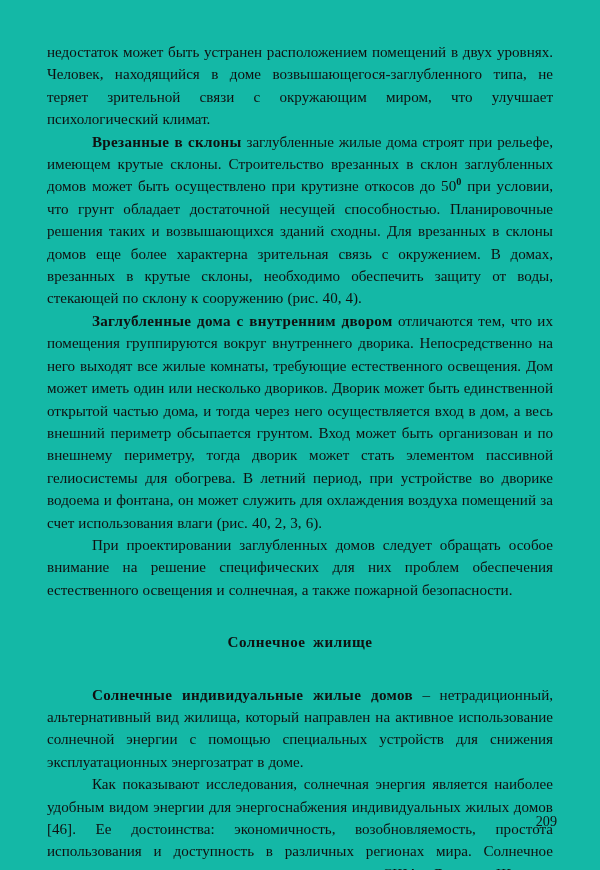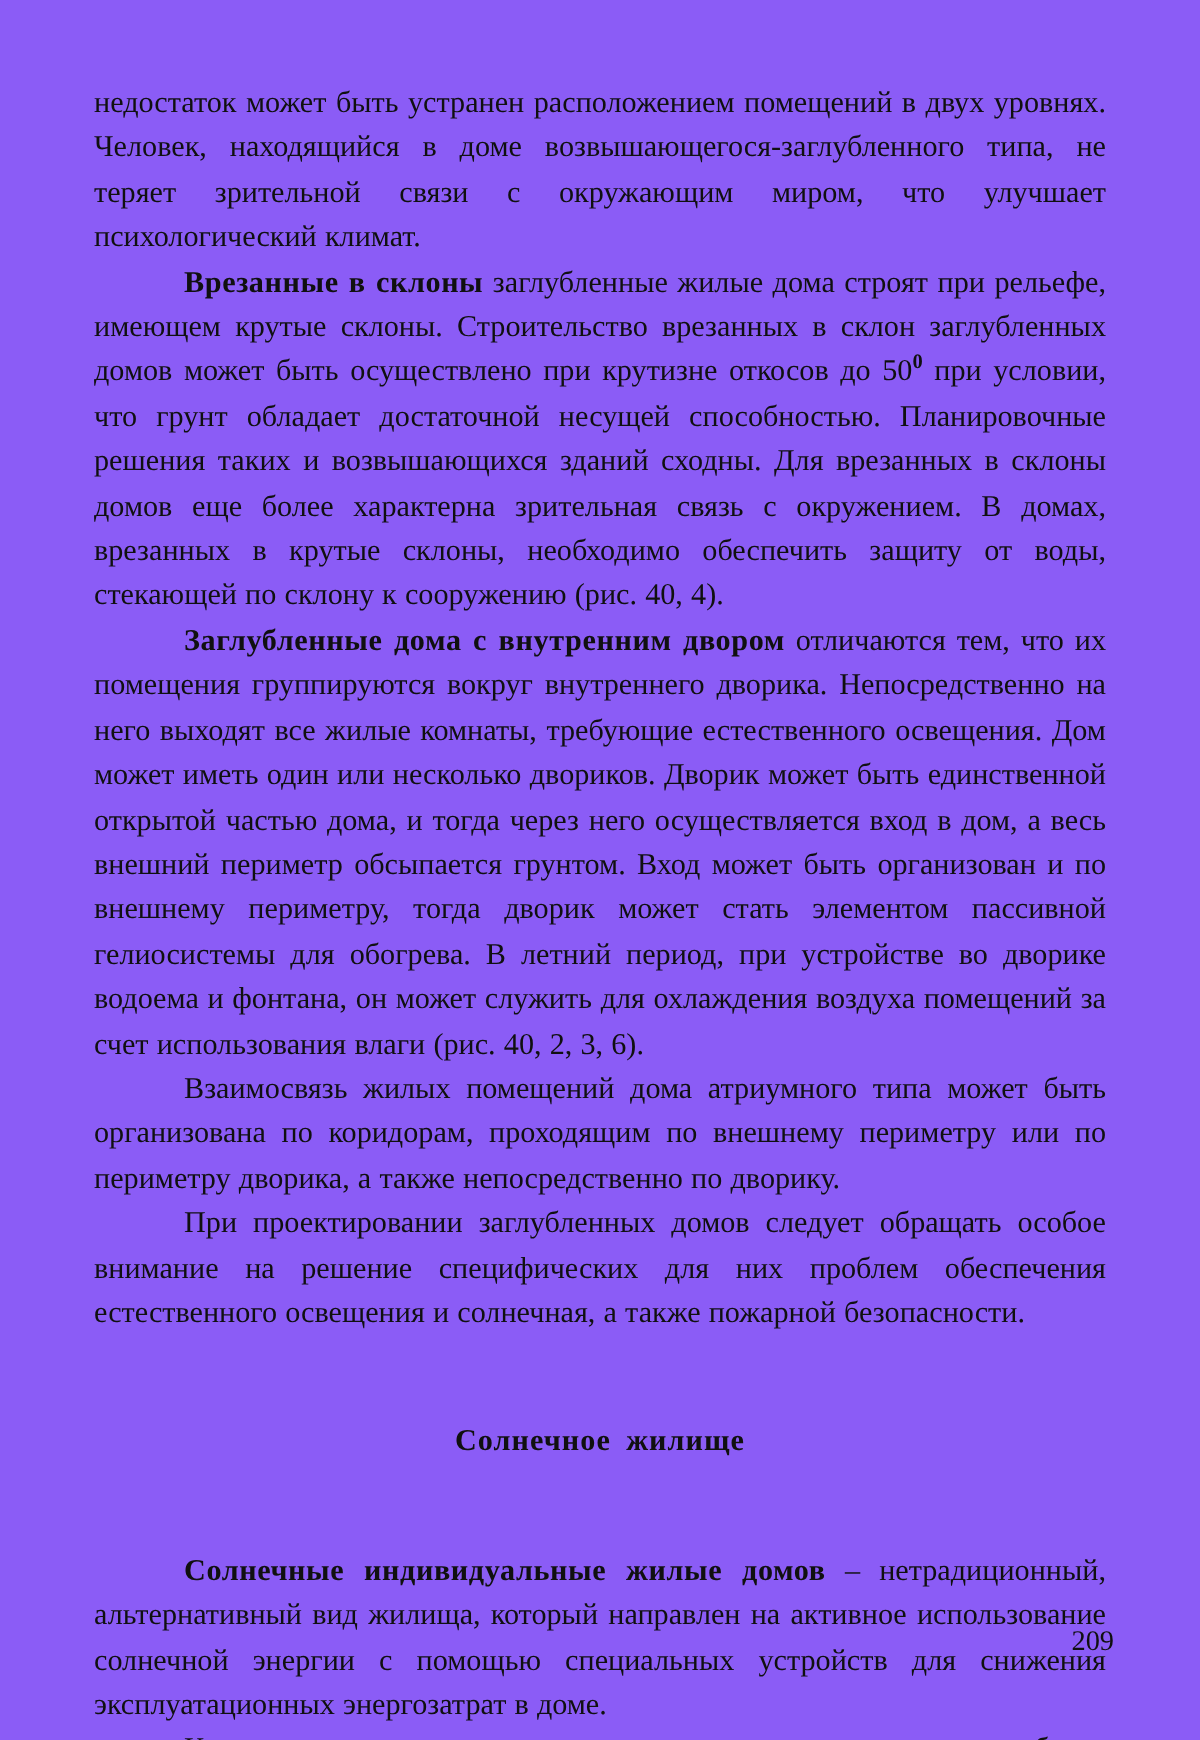--- a/index.html
+++ b/index.html
@@ -12,21 +12,21 @@
     height: 870px;
     background: #ffffff;
     font-family: "Liberation Serif", "DejaVu Serif", serif;
     color: #101010;
     overflow: hidden;
   }
   .page {
     position: relative;
     width: 600px;
     height: 870px;
-    background: #8b5cf6;
+    background: #14b8a6;
     box-sizing: border-box;
   }
   .text-column {
     position: absolute;
     left: 47px;
     top: 41px;
     width: 506px;
   }
   p.para {
     margin: 0;
@@ -45,21 +45,21 @@
     font-weight: bold;
     letter-spacing: 0.02em;
   }
   sup.deg {
     font-weight: bold;
     font-size: 0.68em;
     vertical-align: super;
     line-height: 0;
   }
   h2.section-heading {
-    margin: 12px;
+    margin: 0;
     font-size: 15.1px;
     line-height: 22.4px;
     font-weight: bold;
     text-align: center;
     text-indent: 0;
     letter-spacing: 0.035em;
     word-spacing: 0.22em;
   }
   .gap-before-heading {
     height: 30px;
@@ -83,21 +83,20 @@
 <div class="page">
 
   <div class="text-column">
 
     <p class="para no-indent">недостаток может быть устранен расположением помещений в двух уровнях. Человек, находящийся в доме возвышающегося-заглубленного типа, не теряет зрительной связи с окружающим миром, что улучшает психологический климат.</p>
 
     <p class="para"><b class="lead">Врезанные в склоны</b><span> заглубленные жилые дома строят при рельефе, имеющем крутые склоны. Строительство врезанных в склон заглубленных домов может быть осуществлено при крутизне откосов до 50</span><sup class="deg">0</sup><span> при условии, что грунт обладает достаточной несущей способностью. Планировочные решения таких и возвышающихся зданий сходны. Для врезанных в склоны домов еще более характерна зрительная связь с окружением. В домах, врезанных в крутые склоны, необходимо обеспечить защиту от воды, стекающей по склону к сооружению (рис. 40, 4).</span></p>
 
     <p class="para"><b class="lead">Заглубленные дома с внутренним двором</b><span> отличаются тем, что их помещения группируются вокруг внутреннего дворика. Непосредственно на него выходят все жилые комнаты, требующие естественного освещения. Дом может иметь один или несколько двориков. Дворик может быть единственной открытой частью дома,  и тогда через него осуществляется вход в дом, а весь внешний периметр обсыпается грунтом. Вход может быть организован и по внешнему периметру, тогда дворик может стать элементом пассивной гелиосистемы для обогрева. В летний период, при устройстве во дворике водоема и фонтана, он может служить для охлаждения воздуха помещений за счет использования влаги   (рис. 40, 2, 3, 6).</span></p>
 
-    <p class="para">Взаимосвязь жилых помещений дома атриумного типа может быть организована по коридорам, проходящим по внешнему периметру или по периметру дворика, а также непосредственно по дворику.</p>
 
     <p class="para">При проектировании заглубленных домов следует обращать особое внимание на решение специфических для них проблем обеспечения естественного освещения и солнечная, а также пожарной безопасности.</p>
 
     <div class="gap-before-heading"></div>
 
     <h2 class="section-heading">Солнечное жилище</h2>
 
     <div class="gap-after-heading"></div>
 
     <p class="para"><b class="lead">Солнечные индивидуальные жилые домов</b><span> – нетрадиционный, альтернативный вид жилища, который направлен на активное использование солнечной энергии с помощью специальных устройств для снижения эксплуатационных энергозатрат в доме.</span></p>

